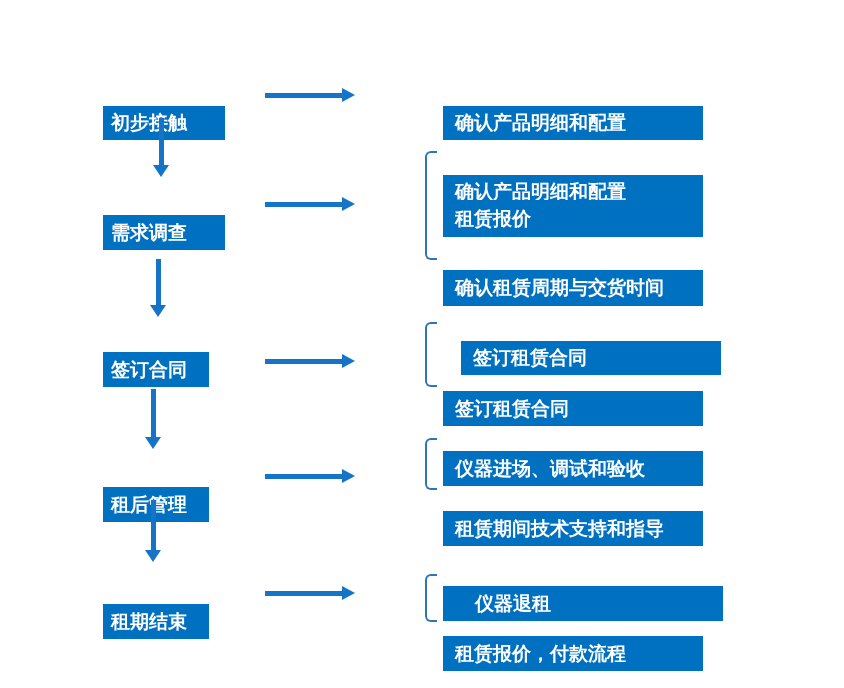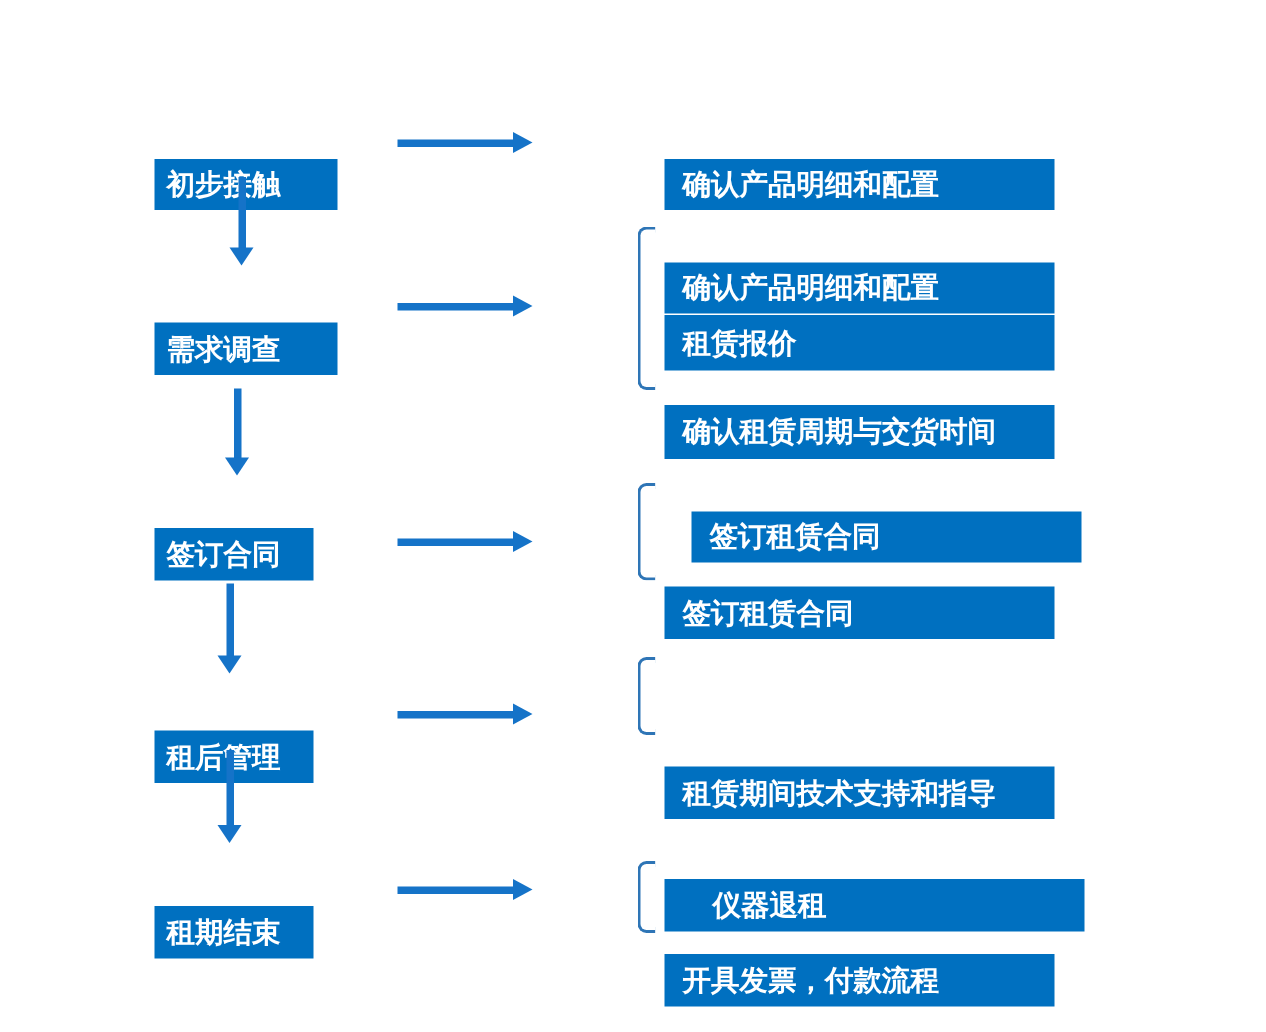--- a/index.html
+++ b/index.html
@@ -101,30 +101,31 @@
 
   <div class="node step" style="left:103px; top:78px;  width:114px; height:34px;">初步接触</div>
   <div class="node step" style="left:103px; top:187px; width:114px; height:35px;">需求调查</div>
   <div class="node step" style="left:103px; top:324px; width:98px;  height:35px;">签订合同</div>
   <div class="node step" style="left:103px; top:459px; width:98px;  height:35px;">租后管理</div>
   <div class="node step" style="left:103px; top:576px; width:98px;  height:35px;">租期结束</div>
 
   <div class="node out" style="left:443px; top:78px;  width:248px; height:34px;">确认产品明细和配置</div>
 
   <div class="node out" style="left:443px; top:147px; width:248px; height:34px;">确认产品明细和配置</div>
-  <div class="node out" style="left:443px; top:182px; width:248px; height:37px;">租赁报价</div>
+  <div class="node out" style="left:443px; top:172px; width:248px; height:37px;">租赁报价</div>
   <div class="node out" style="left:443px; top:242px; width:248px; height:36px;">确认租赁周期与交货时间</div>
 
   <div class="node out" style="left:461px; top:313px; width:248px; height:34px;">签订租赁合同</div>
   <div class="node out" style="left:443px; top:363px; width:248px; height:35px;">签订租赁合同</div>
 
+  <div class="node out" style="left:443px; top:423px; width:248px; height:35px;">仪器进场、调试和验收</div>
   <div class="node out" style="left:443px; top:483px; width:248px; height:35px;">租赁期间技术支持和指导</div>
 
   <div class="node out" style="left:443px; top:558px; width:248px; height:35px;padding-left:32px;">仪器退租</div>
-  <div class="node out" style="left:443px; top:608px; width:248px; height:35px;">开具发票，付款流程</div>
+  <div class="node out" style="left:443px; top:608px; width:248px; height:35px;">租赁报价，付款流程</div>
 
   <div class="harrow" style="left:265px; top:88px;">
       <div class="shaft"></div>
       <div class="head"></div>
     </div>
   <div class="harrow" style="left:265px; top:197px;">
       <div class="shaft"></div>
       <div class="head"></div>
     </div>
   <div class="harrow" style="left:265px; top:354px;">

